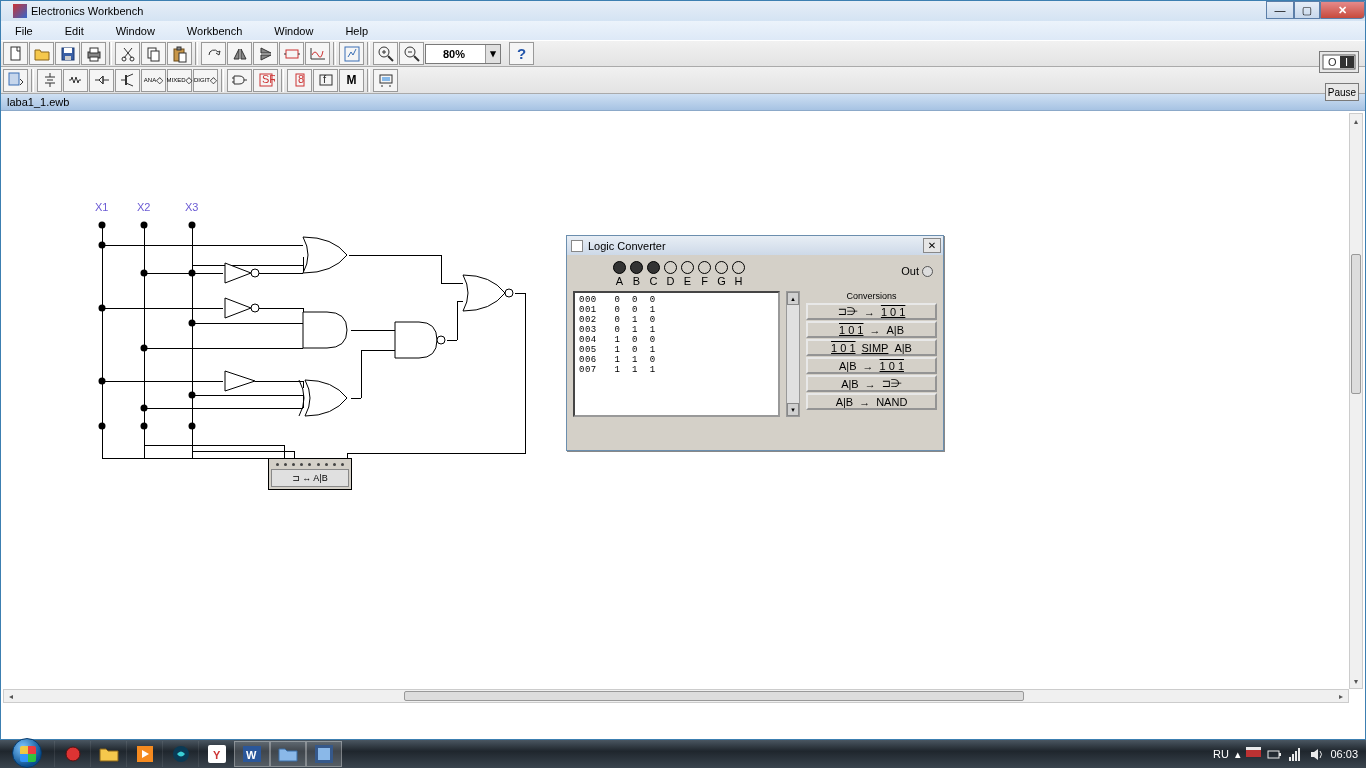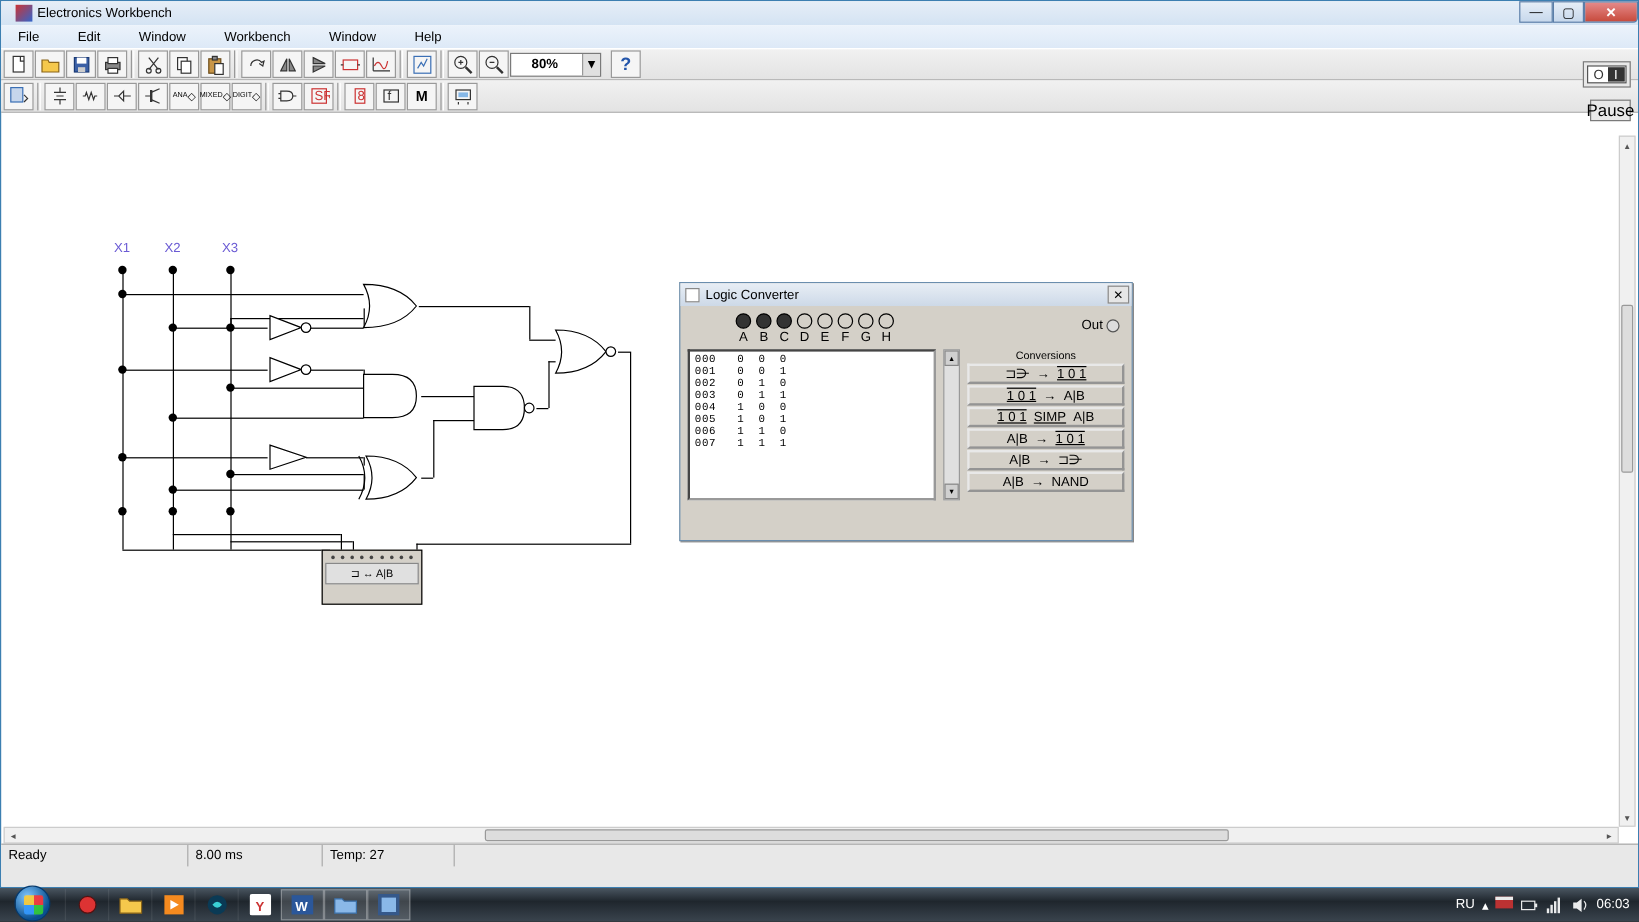--- a/index.html
+++ b/index.html
@@ -13,21 +13,21 @@
 .winbtns .max{width:26px;}
 .menubar{height:19px;background:linear-gradient(#ecf3fb,#dde9f7);display:flex;align-items:center;padding-left:4px;gap:12px;}
 .menubar span{padding:2px 10px;cursor:default;}
 .toolbar{height:27px;background:linear-gradient(#f1f1f1,#e3e3e3);border-top:1px solid #fff;border-bottom:1px solid #aaa;display:flex;align-items:center;padding:0 2px;gap:1px;}
 .toolbar2{height:27px;background:linear-gradient(#f1f1f1,#e3e3e3);border-bottom:1px solid #aaa;display:flex;align-items:center;padding:0 2px;gap:1px;}
 .tbtn{width:25px;height:23px;border:1px solid #999;background:#f5f5f5;display:flex;align-items:center;justify-content:center;font-size:13px;position:relative;}
 .tbtn svg{width:18px;height:18px;}
 .tsep{width:3px;height:23px;border-left:1px solid #999;border-right:1px solid #fff;margin:0 2px;}
 .zoom{width:76px;height:20px;border:1px solid #7a7a7a;background:#fff;display:flex;align-items:center;padding-left:17px;font-family:"MS Sans Serif";font-size:12px;font-weight:bold;}
 .zoom .dd{margin-left:auto;width:15px;height:18px;background:#e0e0e0;border-left:1px solid #999;display:flex;align-items:center;justify-content:center;}
-.pause{position:absolute;right:6px;top:82px;width:34px;height:18px;border:1px solid #7a7a7a;background:#e8e8e8;font-size:14px;display:flex;align-items:center;justify-content:center;}
+.pause{position:absolute;right:6px;top:82px;width:34px;height:18px;border:1px solid #7a7a7a;background:#e8e8e8;font-size:10px;display:flex;align-items:center;justify-content:center;}
 .switch{position:absolute;right:6px;top:50px;width:40px;height:22px;border:1px solid #7a7a7a;background:#e8e8e8;display:flex;align-items:center;justify-content:center;}
 .docbar{height:17px;background:linear-gradient(#cfe0f3,#a7c3e3);padding-left:6px;display:flex;align-items:center;font-size:11px;color:#000;border-bottom:1px solid #8ca9c9;}
 .canvas{position:absolute;left:2px;top:112px;right:16px;bottom:50px;background:#fff;overflow:hidden;}
 .vscroll{position:absolute;right:2px;top:112px;width:14px;bottom:50px;background:#f0f0f0;border:1px solid #ccc;}
 .vscroll .thumb{position:absolute;left:1px;right:1px;top:140px;height:140px;background:#ddd;border:1px solid #999;border-radius:2px;}
 .vscroll .arr{position:absolute;left:0;right:0;height:14px;display:flex;align-items:center;justify-content:center;font-size:8px;color:#555;}
 .hscroll{position:absolute;left:2px;right:16px;bottom:36px;height:14px;background:#f0f0f0;border:1px solid #ccc;}
 .hscroll .thumb{position:absolute;top:1px;bottom:1px;left:400px;width:620px;background:#ddd;border:1px solid #999;border-radius:2px;}
 .hscroll .arr{position:absolute;top:0;bottom:0;width:14px;display:flex;align-items:center;justify-content:center;font-size:8px;color:#555;}
 .status{position:absolute;left:0;right:0;bottom:0;height:36px;background:#e8e8e8;border-top:1px solid #aaa;}
@@ -60,21 +60,21 @@
 .lc-out .oc{width:11px;height:11px;border-radius:50%;border:1px solid #555;background:#ddd;}
 .lc-main{display:flex;gap:6px;margin-top:4px;}
 .lc-table{width:207px;height:126px;background:#fff;border:2px inset #999;font-family:"Courier New",monospace;font-size:9px;line-height:10px;padding:2px 4px;white-space:pre;letter-spacing:0.5px;overflow:hidden;}
 .lc-sb{width:14px;height:126px;background:#e0e0e0;border:1px solid #999;position:relative;}
 .lc-sb div{position:absolute;left:0;right:0;height:13px;background:#d0d0d0;border:1px solid #888;font-size:7px;display:flex;align-items:center;justify-content:center;}
 .lc-conv{flex:1;}
 .lc-conv .hdr{font-size:9px;text-align:center;margin-bottom:2px;}
 .lc-btn{height:17px;border:2px outset #e8e8e8;background:#d4d0c8;margin-bottom:1px;display:flex;align-items:center;justify-content:center;font-size:8px;font-family:monospace;gap:6px;}
 .lc-expr{margin-top:4px;height:16px;background:#fff;border:2px inset #999;padding:0 4px;font-family:"Courier New",monospace;font-size:10px;display:flex;align-items:center;}
 
-.lc-box{position:absolute;left:265px;top:345px;width:84px;height:46px;border:1px solid #000;background:#d4d0c8;}
+.lc-box{position:absolute;left:265px;top:345px;width:84px;height:32px;border:1px solid #000;background:#d4d0c8;}
 .lc-box .dots{height:10px;display:flex;align-items:center;justify-content:space-around;padding:0 4px;}
 .lc-box .dots i{width:3px;height:3px;background:#444;border-radius:50%;}
 .lc-box .lbl{height:18px;border:1px solid #888;margin:0 2px 2px;background:#e0e0e0;display:flex;align-items:center;justify-content:center;font-size:9px;gap:3px;}
 </style>
 </head>
 <body>
 
 <div class="win">
   <div class="titlebar">
     <div class="icon"></div>
@@ -282,20 +282,23 @@
         <svg viewBox="0 0 18 18">
           <rect x="3" y="4" width="12" height="8" fill="none" stroke="#333"></rect>
           <rect x="5" y="6" width="8" height="4" fill="#86b8e8"></rect>
           <line x1="5" y1="14" x2="5" y2="16" stroke="#333"></line>
           <line x1="13" y1="14" x2="13" y2="16" stroke="#333"></line>
         </svg>
       </div>
   </div>
   <div class="pause">Pause</div>
 
+  <div class="docbar">
+      <span>laba1_1.ewb</span>
+    </div>
 
   <div class="canvas">
     <span class="circuit-label" style="left:92px;top:88px;">X1</span>
     <span class="circuit-label" style="left:134px;top:88px;">X2</span>
     <span class="circuit-label" style="left:182px;top:88px;text-align:center;">X3</span>
 
     <div class="line" style="left:99px;top:112px;width:1px;height:203px;"></div>
     <div class="line" style="left:141px;top:112px;width:1px;height:203px;"></div>
     <div class="line" style="left:189px;top:112px;width:1px;height:203px;"></div>
 
@@ -499,27 +502,20 @@
     <div class="arr" style="top:0">▴</div>
     <div class="thumb"></div>
     <div class="arr" style="bottom:0">▾</div>
   </div>
   <div class="hscroll">
     <div class="arr" style="left:0">◂</div>
     <div class="thumb"></div>
     <div class="arr" style="right:0">▸</div>
   </div>
 
-  <div class="status">
-    <div class="row">
-      <div class="cell" style="width:156px">Ready</div>
-      <div class="cell" style="width:112px">8.00 ms</div>
-      <div class="cell" style="width:110px">Temp: 27</div>
-    </div>
-  </div>
 </div>
 
 <div class="taskbar">
   <div class="startbtn">
       <div class="orb"></div>
     </div>
   <div class="tb-icon">
       <svg width="18" height="18">
         <circle cx="9" cy="9" r="7" fill="#d33" stroke="#511"></circle>
       </svg>

